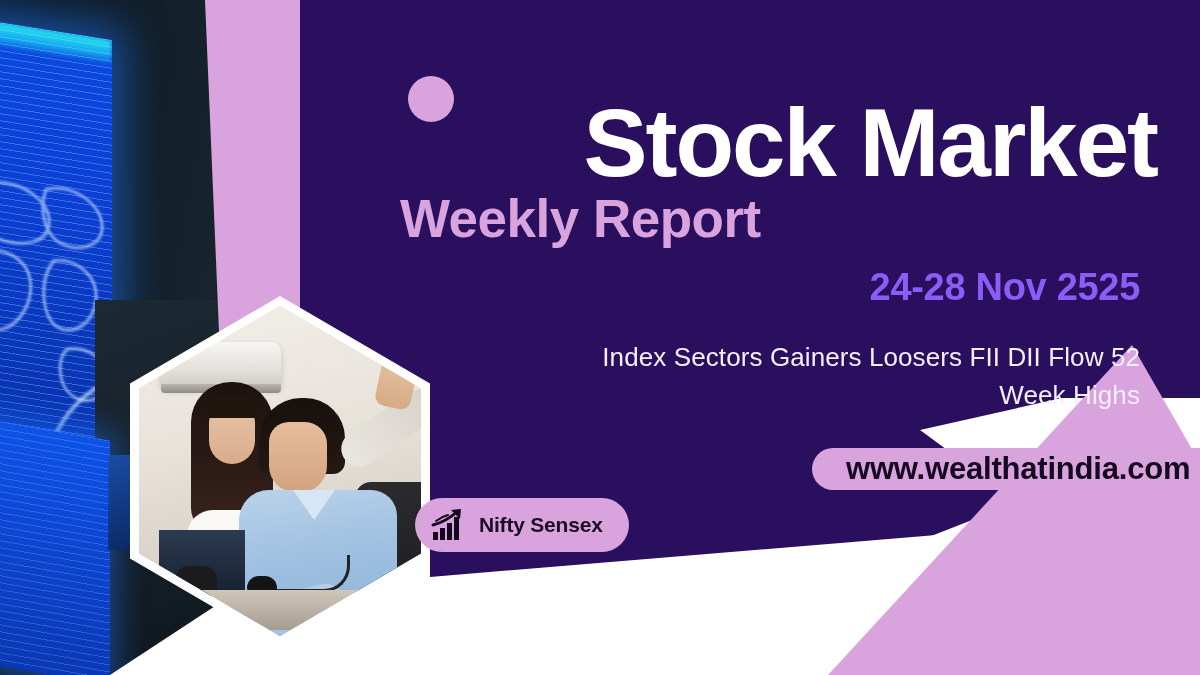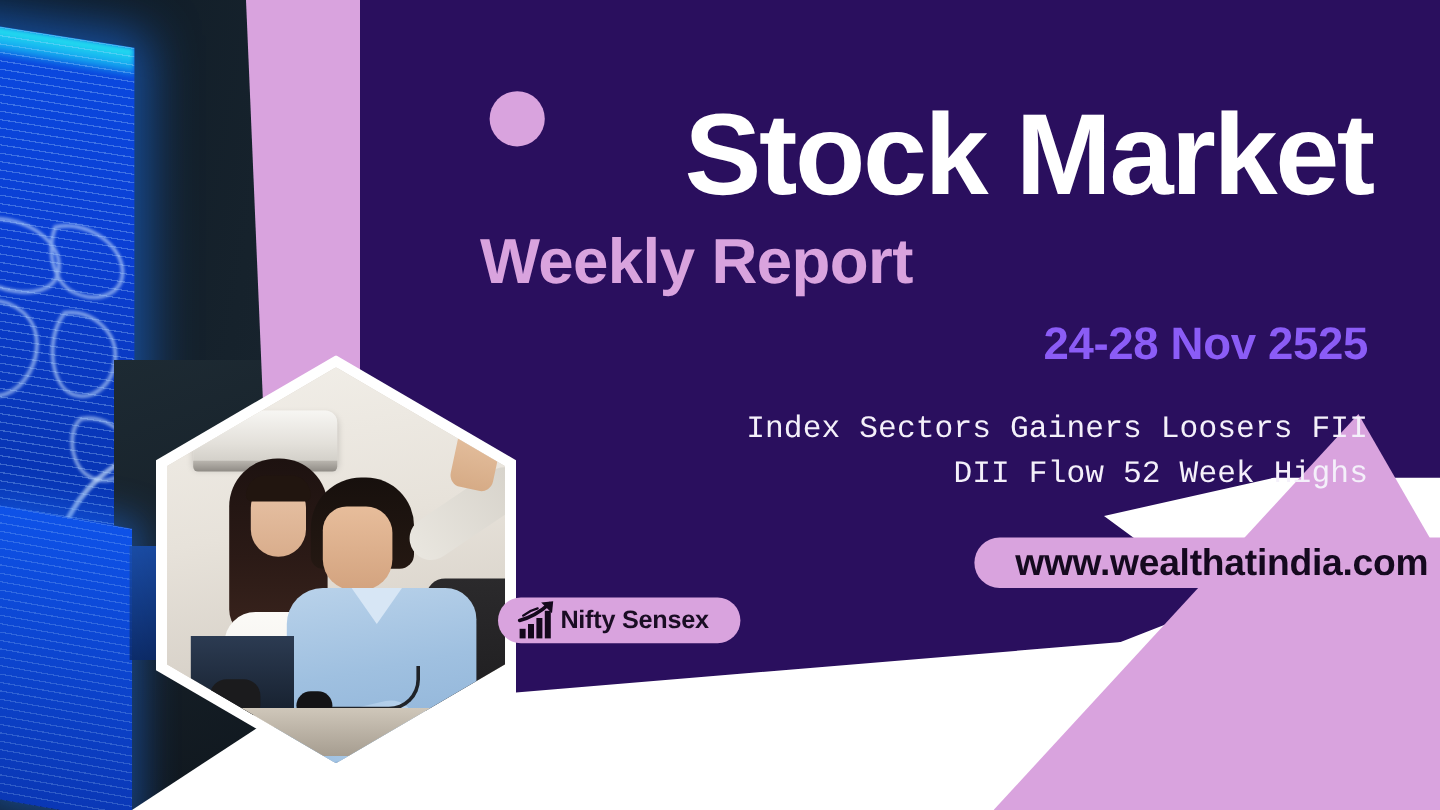--- a/index.html
+++ b/index.html
@@ -233,21 +233,21 @@
     position:absolute;left:400px;top:72px;width:740px;
   }
   .title-row{position:relative;height:110px;}
   .title-dot{
     position:absolute;left:8px;top:4px;width:46px;height:46px;
     background:#D9A3DE;border-radius:50%;
   }
   .main-title{
     position:absolute;left:0;top:0;
     width:740px;
-    margin:4px;
+    margin:17px;
     font-size:96px;line-height:108px;
     font-weight:bold;
     color:#ffffff;
     letter-spacing:-2px;
     text-align:right;
     white-space:nowrap;
   }
   .sub-title{
     margin:6px 0 0 0;
     font-size:53px;line-height:62px;
@@ -264,39 +264,38 @@
     letter-spacing:-.3px;
   }
   .desc-line{
     margin:28px 0 0 auto;
     width:540px;
     font-size:26px;line-height:38px;
     font-weight:normal;
     color:#f4f0fa;
     text-align:right;
     letter-spacing:.1px;
-    font-family:Liberation Mono, monospace;
   }
 
   
   .site-pill{
     position:absolute;left:812px;top:448px;
     padding:3px 34px;
     background:#D9A3DE;
     border-radius:32px;
     font-size:31px;font-weight:bold;color:#15091f;
     letter-spacing:-.2px;
     white-space:nowrap;
   }
 
   
   .nifty-badge{
     position:absolute;left:415px;top:498px;
-    height:38px;
-    display:flex;align-items:center;
+    height:54px;
+    display:flex;align-items:center;gap:12px;
     padding:0 26px 0 16px;
     background:#D9A3DE;
     border-radius:28px;
     white-space:nowrap;
   }
   .nifty-icon{width:36px;height:34px;display:block;}
   .nifty-label{
     font-size:21px;font-weight:bold;color:#1a0d24;letter-spacing:-.2px;
   }
 </style>

